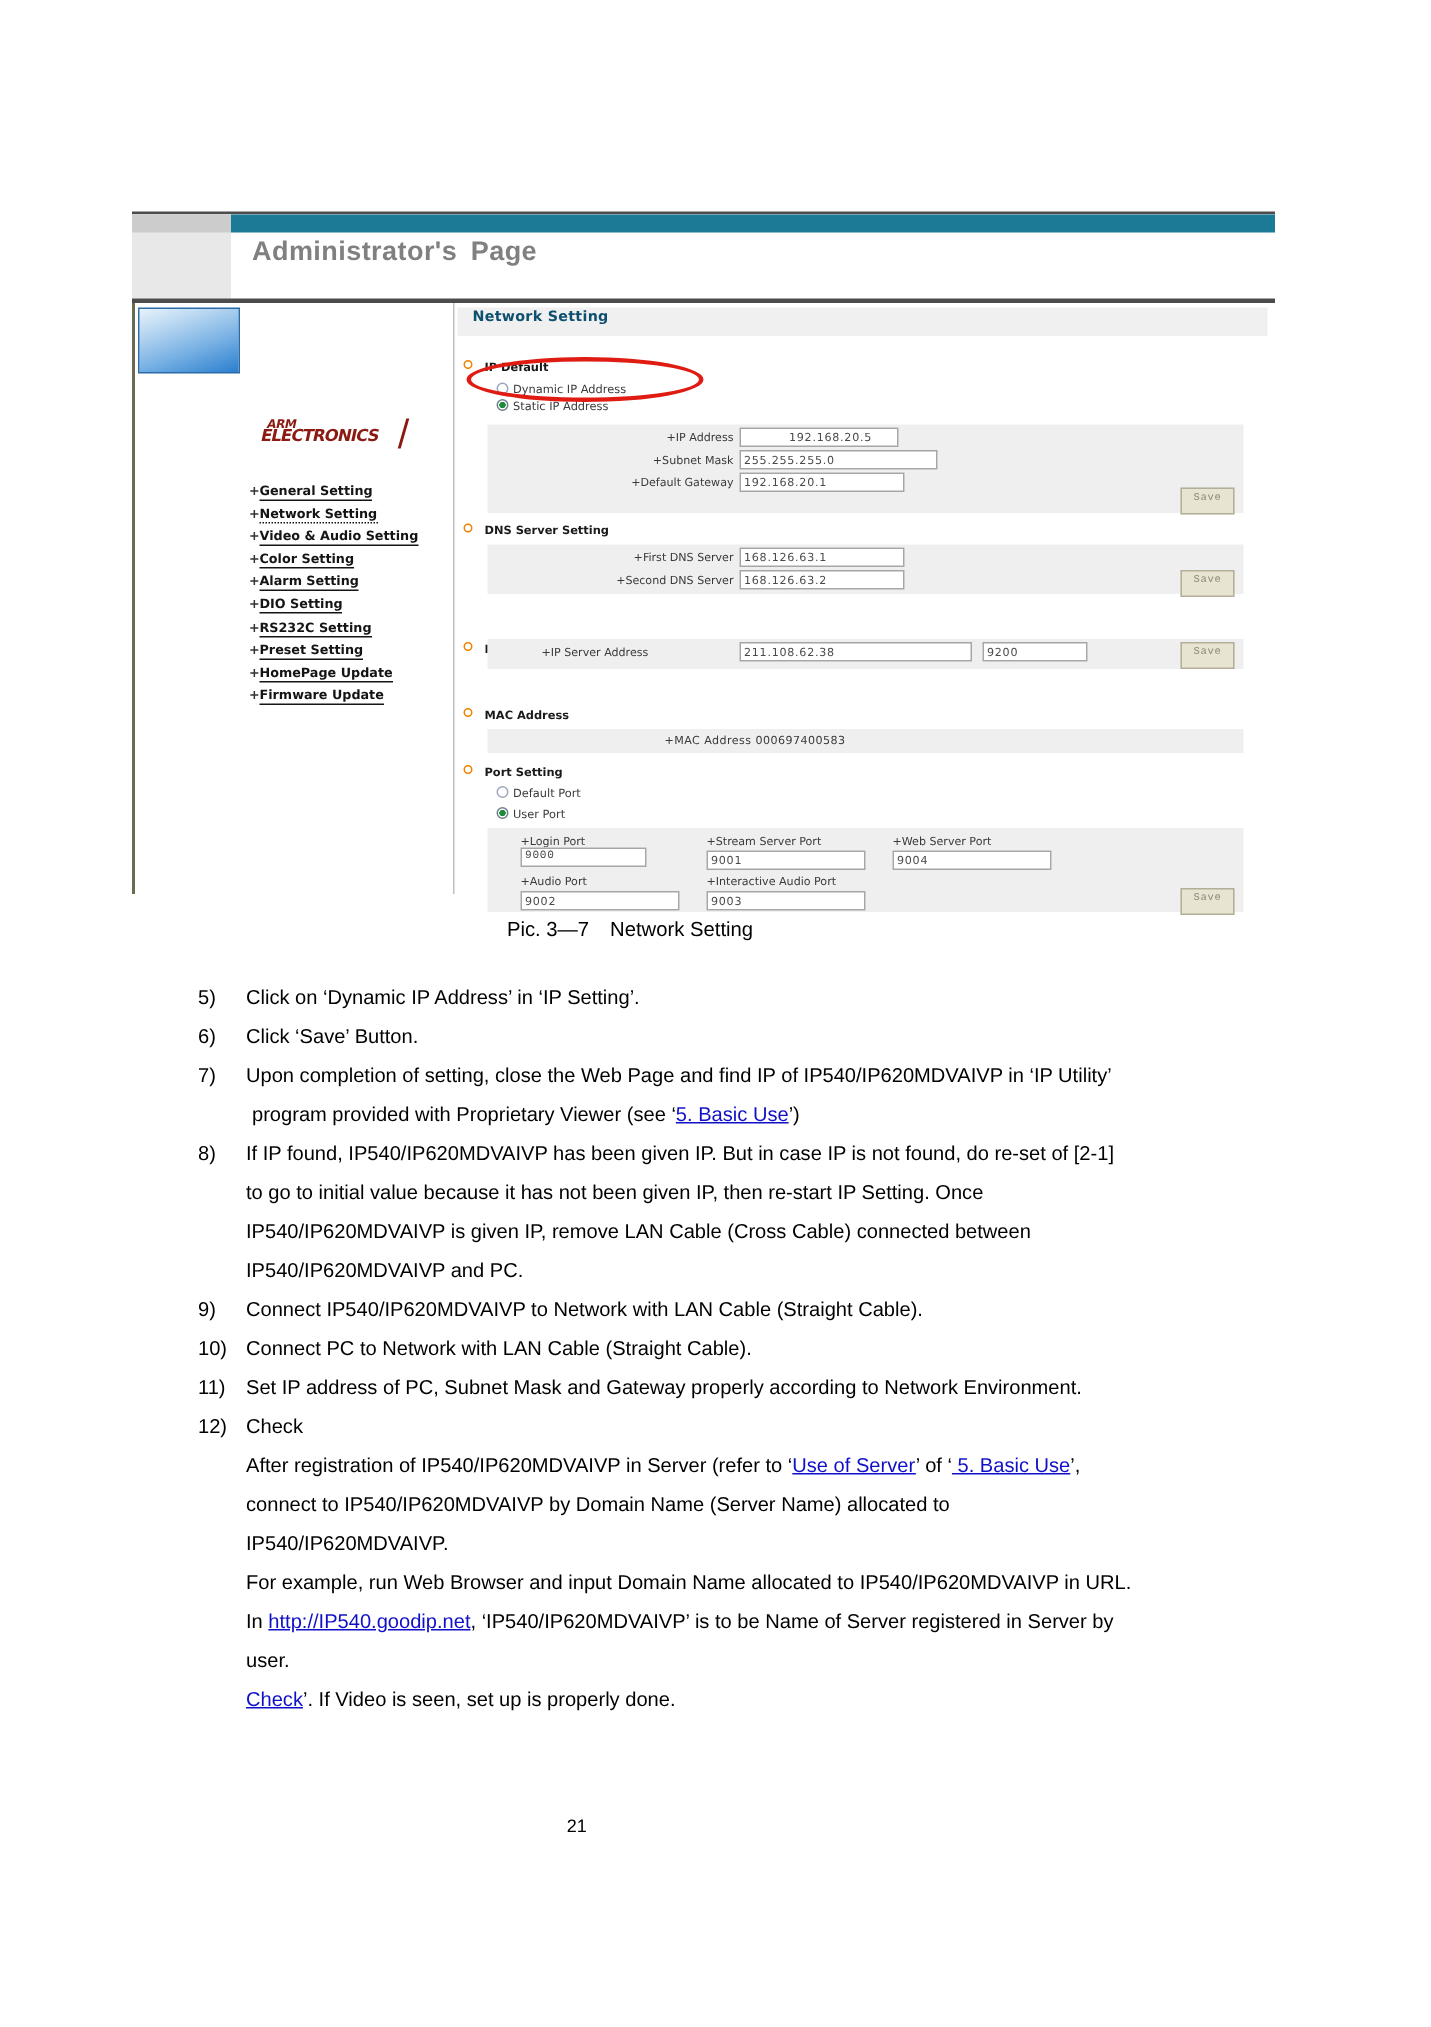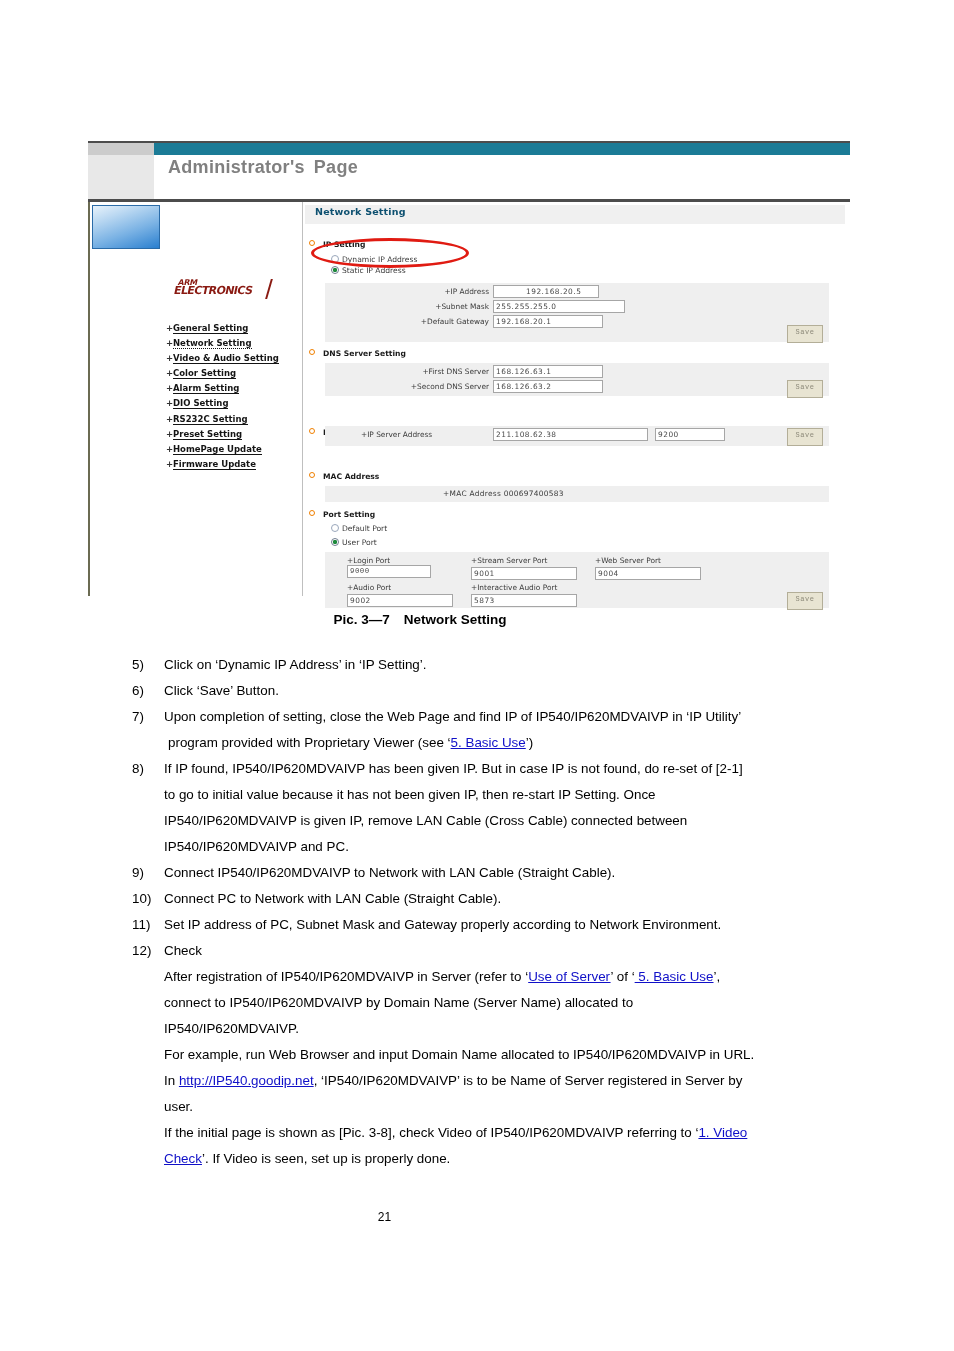--- a/index.html
+++ b/index.html
@@ -283,21 +283,21 @@
     pointer-events: none;
   }
 
   
   #caption {
     position: absolute;
     left: 0; top: 612px;
     width: 840px;
     text-align: center;
     font-size: 13.5px;
-    font-weight: bold;
+    font-weight: normal;
     color: #000;
   }
   #caption .cap-gap { display: inline-block; width: 14px; }
 
   
   #doc-text {
     position: absolute;
     left: 132px; top: 652px;
     width: 740px;
     font-size: 13.4px;
@@ -375,21 +375,21 @@
         <a class="nav-item" href="#"><span class="nav-plus">+</span><span class="nav-label">HomePage Update</span></a>
         <a class="nav-item" href="#"><span class="nav-plus">+</span><span class="nav-label">Firmware Update</span></a>
       </div>
     </div>
 
     <div id="content">
       <div id="content-title-bar"></div>
       <div id="content-title">Network Setting</div>
 
       <div class="section" style="top:38px;">
-        <div class="sec-head" style="top:0;"><span class="bullet"></span><span>IP Setting</span></div>
+        <div class="sec-head" style="top:0;"><span class="bullet"></span><span>IP Default</span></div>
         <div class="radio-row" style="left:28px; top:15px;"><span class="radio"></span><span>Dynamic IP Address</span></div>
         <div class="radio-row" style="left:28px; top:26px;"><span class="radio checked"></span><span>Static IP Address</span></div>
 
         <div class="panel" style="left:22px; top:43px; width:504px; height:59px;"></div>
         <div class="fld-label right" style="left:90px; top:47px; width:96px;">+IP Address</div>
         <div class="textbox" style="left:190px; top:45px; width:106px;padding-left:32px;">192.168.20.5</div>
         <div class="fld-label right" style="left:90px; top:62px; width:96px;">+Subnet Mask</div>
         <div class="textbox" style="left:190px; top:60px; width:132px;">255.255.255.0</div>
         <div class="fld-label right" style="left:78px; top:77px; width:108px;">+Default Gateway</div>
         <div class="textbox" style="left:190px; top:75px; width:110px;">192.168.20.1</div>
@@ -429,21 +429,21 @@
         <div class="panel" style="left:22px; top:42px; width:504px; height:56px;"></div>
         <div class="fld-label" style="left:44px; top:46px;">+Login Port</div>
         <div class="fld-label" style="left:168px; top:46px;">+Stream Server Port</div>
         <div class="fld-label" style="left:292px; top:46px;">+Web Server Port</div>
         <div class="textbox" style="left:44px; top:55px; width:84px;font-family:Liberation Mono, monospace;">9000</div>
         <div class="textbox" style="left:168px; top:57px; width:106px;">9001</div>
         <div class="textbox" style="left:292px; top:57px; width:106px;">9004</div>
         <div class="fld-label" style="left:44px; top:73px;">+Audio Port</div>
         <div class="fld-label" style="left:168px; top:73px;">+Interactive Audio Port</div>
         <div class="textbox" style="left:44px; top:84px; width:106px;">9002</div>
-        <div class="textbox" style="left:168px; top:84px; width:106px;">5873</div>
+        <div class="textbox" style="left:168px; top:84px; width:106px;">9003</div>
         <div class="save-btn" style="left:484px; top:82px;">Save</div>
       </div>
 
     </div>
   </div>
 </div>
 
 <div id="red-ellipse"></div>
 
 <div id="caption">
@@ -494,23 +494,20 @@
         <span>After registration of IP540/IP620MDVAIVP in Server (refer to ‘</span><a class="doclink" href="#">Use of   Server</a><span>’ of ‘</span><a class="doclink" href="#"> 5. Basic Use</a><span>’,</span>
       </div>
       <div>connect to IP540/IP620MDVAIVP by Domain Name (Server Name) allocated to</div>
       <div>IP540/IP620MDVAIVP.</div>
       <div>For example, run Web Browser and input Domain Name allocated to IP540/IP620MDVAIVP in URL.</div>
       <div>
         <span>In </span><a class="doclink" href="#">http://IP540.goodip.net</a><span>, ‘IP540/IP620MDVAIVP’ is to be Name of Server registered in Server by</span>
       </div>
       <div>user.</div>
       <div>
-        <span>If the initial page is shown as [Pic. 3-8], check Video of IP540/IP620MDVAIVP referring to ‘</span><a class="doclink" href="#">1. Video </a>
-      </div>
-      <div>
         <a class="doclink" href="#">Check</a><span>’.    If Video is seen, set up is properly done.</span>
       </div>
     </div>
   </div>
 
 </div>
 
 <div id="page-num">21</div>
 
 </body></html>

